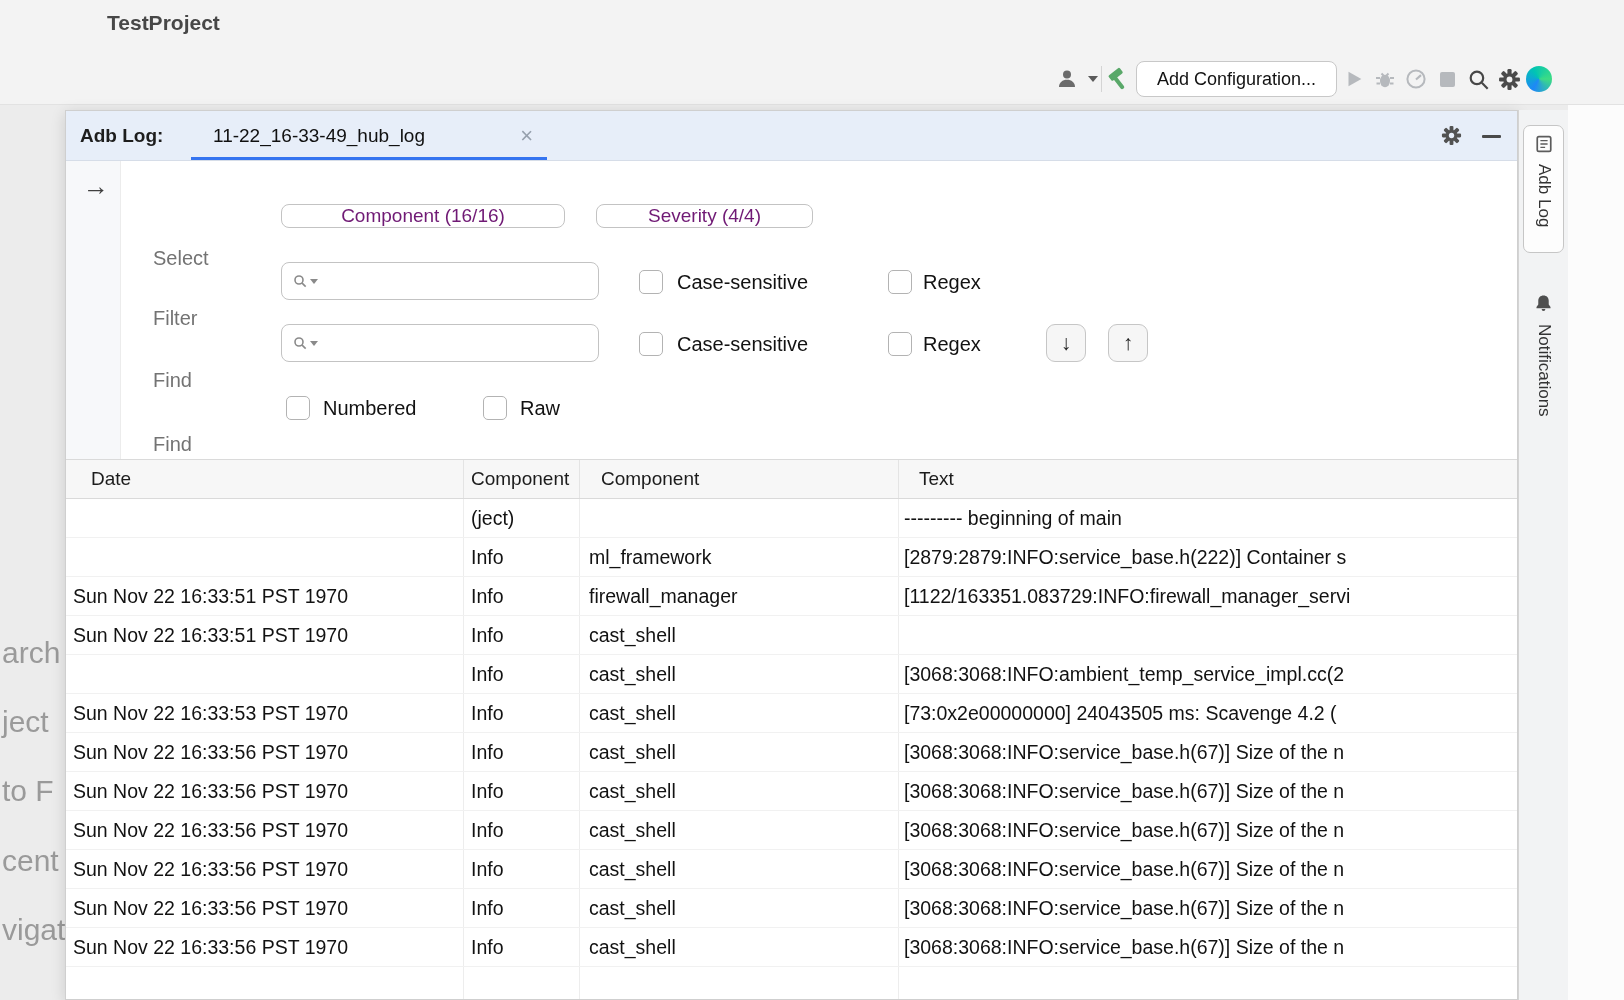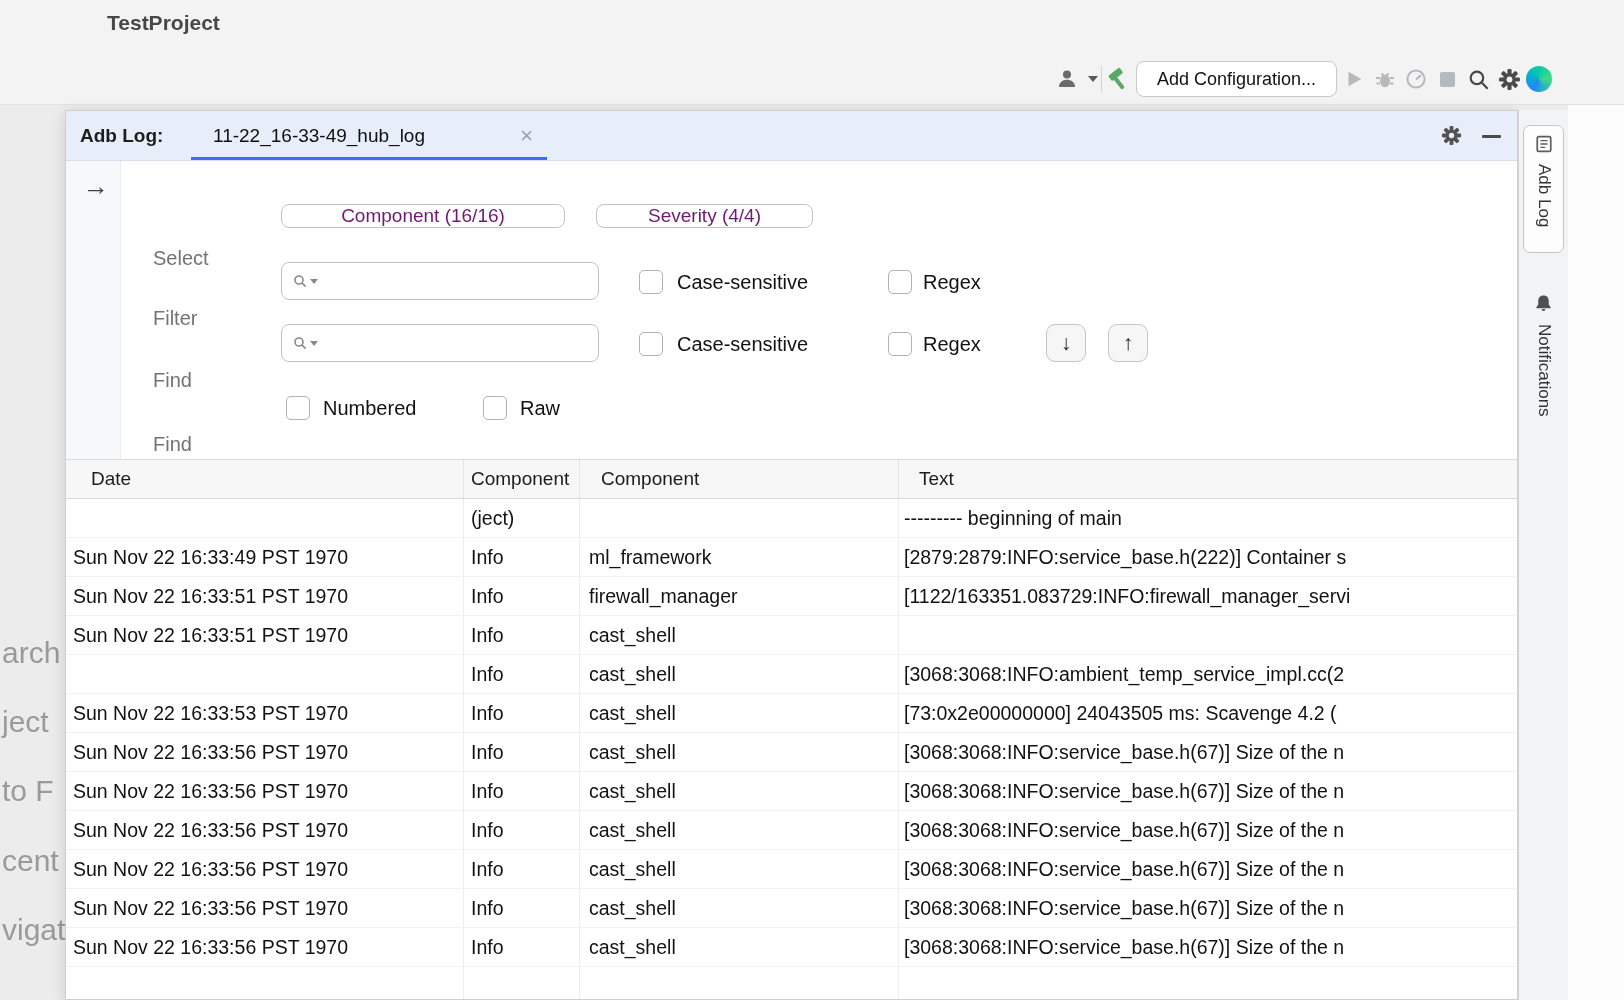--- a/index.html
+++ b/index.html
@@ -320,21 +320,20 @@
     </div>
 
   <div class="trow">
     <span class="cell c-date"></span>
     <span class="cell c-sev">(ject)</span>
     <span class="cell c-comp"></span>
     <span class="cell c-text">--------- beginning of main</span>
   </div>
 
   <div class="trow">
-    <span class="cell c-date">Sun Nov 22 16:33:49 PST 1970</span>
     <span class="cell c-sev">Info</span>
     <span class="cell c-comp">ml_framework</span>
     <span class="cell c-text">[2879:2879:INFO:service_base.h(222)] Container s</span>
   </div>
 
   <div class="trow">
     <span class="cell c-date">Sun Nov 22 16:33:51 PST 1970</span>
     <span class="cell c-sev">Info</span>
     <span class="cell c-comp">firewall_manager</span>
     <span class="cell c-text">[1122/163351.083729:INFO:firewall_manager_servi</span>

